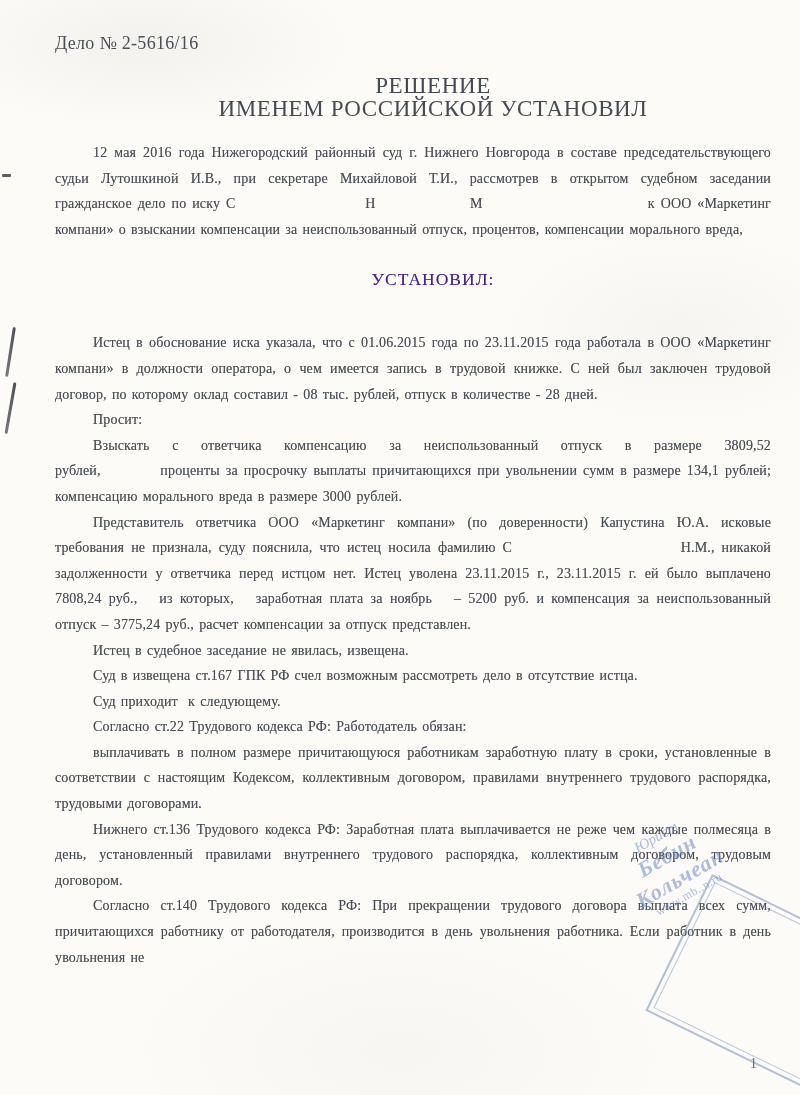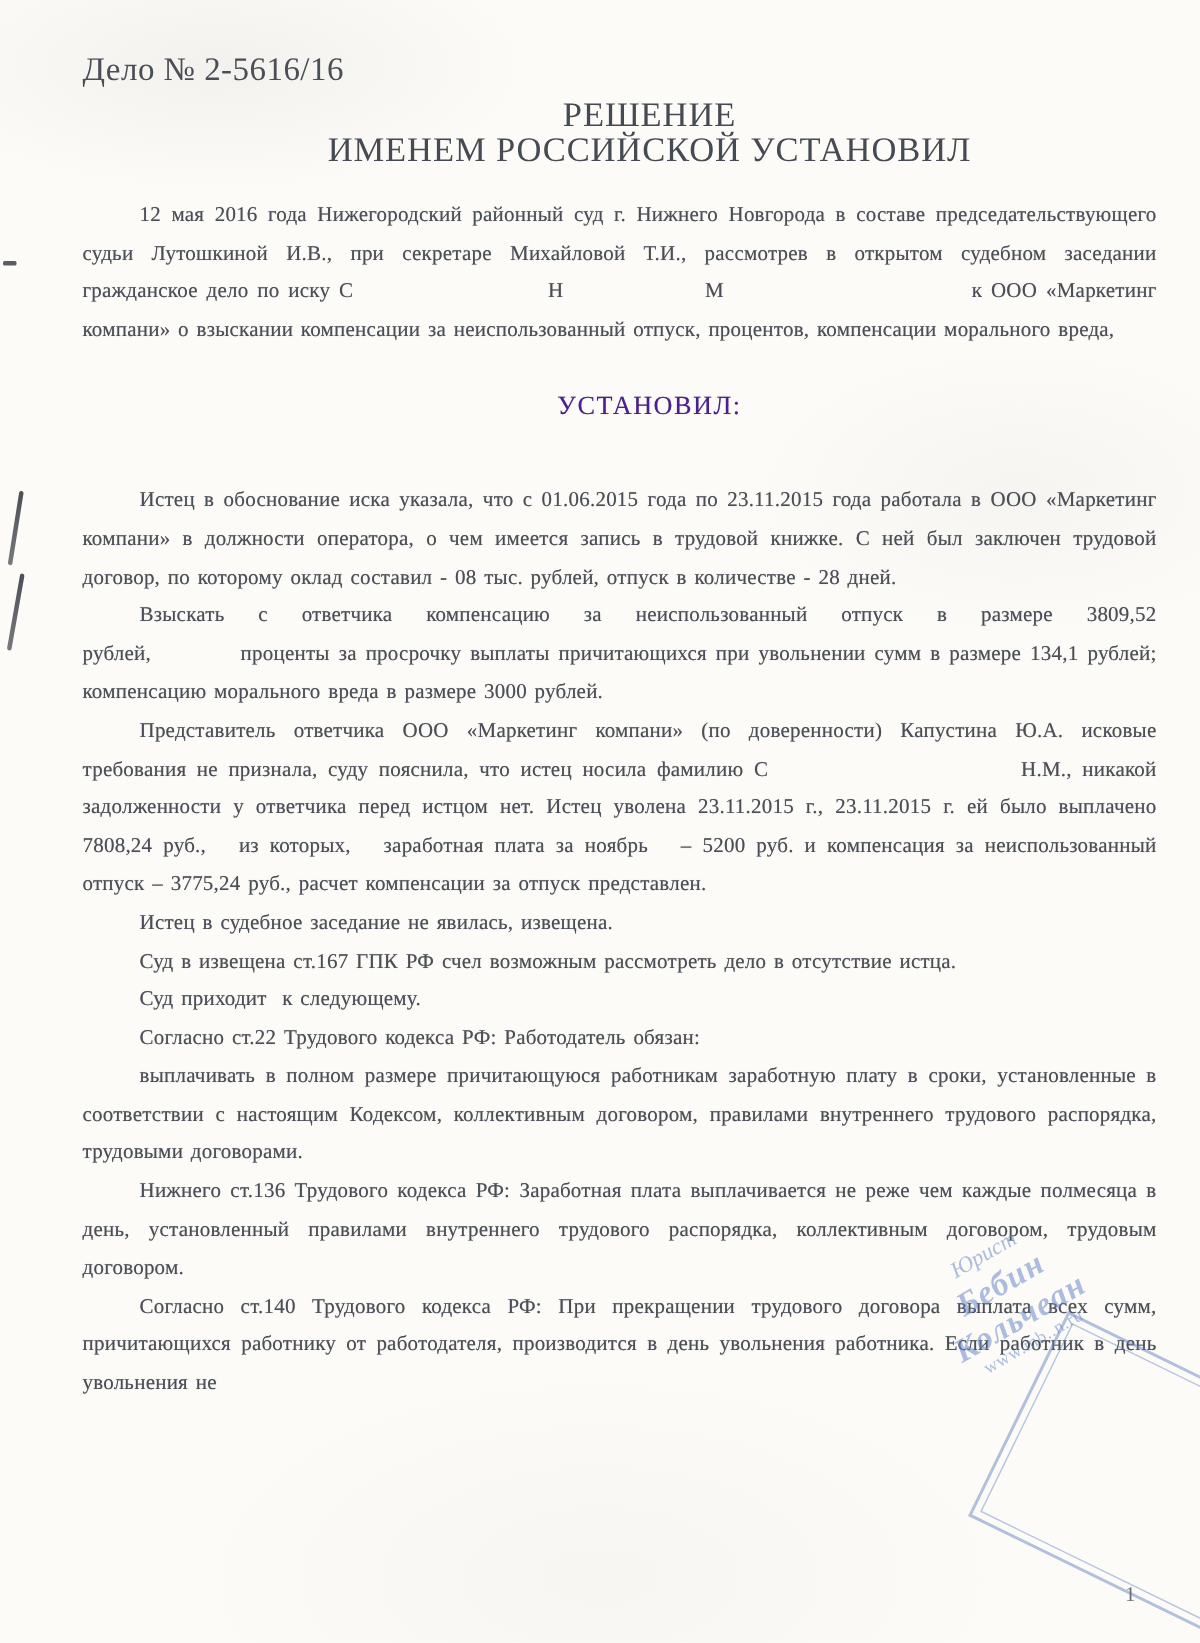--- a/index.html
+++ b/index.html
@@ -20,23 +20,23 @@
     position: absolute;
     inset: 0;
   }
   .content {
     position: absolute;
     left: 55px;
     top: 33px;
     width: 716px;
   }
   .case-number {
-    font-size: 22px;
+    font-size: 18px;
     letter-spacing: 0.3px;
-    margin-bottom: 6px;
+    margin-bottom: 20px;
   }
   .title-block {
     text-align: center;
     padding-left: 40px;
     font-size: 23px;
     letter-spacing: 0.6px;
     line-height: 23px;
     color: #454a53;
   }
   .para {
@@ -124,20 +124,21 @@
     <div class="title-block">
       <div>РЕШЕНИЕ</div>
       <div>ИМЕНЕМ РОССИЙСКОЙ УСТАНОВИЛ</div>
     </div>
 
     <p class="para intro">12 мая 2016 года Нижегородский районный суд г. Нижнего Новгорода в составе председательствующего судьи Лутошкиной И.В., при секретаре Михайловой Т.И., рассмотрев в открытом судебном заседании гражданское дело по иску С&nbsp;&nbsp;&nbsp;&nbsp;&nbsp;&nbsp;&nbsp;&nbsp;&nbsp;&nbsp;&nbsp;&nbsp;&nbsp;&nbsp;&nbsp;&nbsp;&nbsp;&nbsp;&nbsp;&nbsp;&nbsp;&nbsp;Н&nbsp;&nbsp;&nbsp;&nbsp;&nbsp;&nbsp;&nbsp;&nbsp;&nbsp;&nbsp;&nbsp;&nbsp;&nbsp;&nbsp;&nbsp;&nbsp;М&nbsp;&nbsp;&nbsp;&nbsp;&nbsp;&nbsp;&nbsp;&nbsp;&nbsp;&nbsp;&nbsp;&nbsp;&nbsp;&nbsp;&nbsp;&nbsp;&nbsp;&nbsp;&nbsp;&nbsp;&nbsp;&nbsp;&nbsp;&nbsp;&nbsp;&nbsp;&nbsp;&nbsp;к ООО «Маркетинг компани» о взыскании компенсации за неиспользованный отпуск, процентов, компенсации морального вреда,</p>
 
     <div class="section-heading">УСТАНОВИЛ:</div>
 
     <p class="para">Истец в обоснование иска указала, что с 01.06.2015 года по 23.11.2015 года работала в ООО «Маркетинг компани» в должности оператора, о чем имеется запись в трудовой книжке. С ней был заключен трудовой договор, по которому оклад составил - 08 тыс. рублей, отпуск в количестве - 28 дней.</p>
+    <p class="para">Просит:</p>
     <p class="para">Взыскать с ответчика компенсацию за неиспользованный отпуск в размере 3809,52 рублей,&nbsp;&nbsp;&nbsp;&nbsp;&nbsp;&nbsp;&nbsp;&nbsp;&nbsp;&nbsp;проценты за просрочку выплаты причитающихся при увольнении сумм в размере 134,1 рублей; компенсацию морального вреда в размере 3000 рублей.</p>
     <p class="para">Представитель ответчика ООО «Маркетинг компани» (по доверенности) Капустина Ю.А. исковые требования не признала, суду пояснила, что истец носила фамилию С&nbsp;&nbsp;&nbsp;&nbsp;&nbsp;&nbsp;&nbsp;&nbsp;&nbsp;&nbsp;&nbsp;&nbsp;&nbsp;&nbsp;&nbsp;&nbsp;&nbsp;&nbsp;&nbsp;&nbsp;&nbsp;&nbsp;&nbsp;&nbsp;Н.М., никакой задолженности у ответчика перед истцом нет. Истец уволена 23.11.2015 г., 23.11.2015 г. ей было выплачено 7808,24 руб.,&nbsp;&nbsp; из которых,&nbsp;&nbsp; заработная плата за ноябрь&nbsp;&nbsp; – 5200 руб. и компенсация за неиспользованный отпуск – 3775,24 руб., расчет компенсации за отпуск представлен.</p>
     <p class="para">Истец в судебное заседание не явилась, извещена.</p>
     <p class="para">Суд в извещена ст.167 ГПК РФ счел возможным рассмотреть дело в отсутствие истца.</p>
     <p class="para">Суд приходит&nbsp; к следующему.</p>
     <p class="para">Согласно ст.22 Трудового кодекса РФ: Работодатель обязан:</p>
     <p class="para">выплачивать в полном размере причитающуюся работникам заработную плату в сроки, установленные в соответствии с настоящим Кодексом, коллективным договором, правилами внутреннего трудового распорядка, трудовыми договорами.</p>
     <p class="para">Нижнего ст.136 Трудового кодекса РФ: Заработная плата выплачивается не реже чем каждые полмесяца в день, установленный правилами внутреннего трудового распорядка, коллективным договором, трудовым договором.</p>
     <p class="para">Согласно ст.140 Трудового кодекса РФ: При прекращении трудового договора выплата всех сумм, причитающихся работнику от работодателя, производится в день увольнения работника. Если работник в день увольнения не</p>
   </div>

